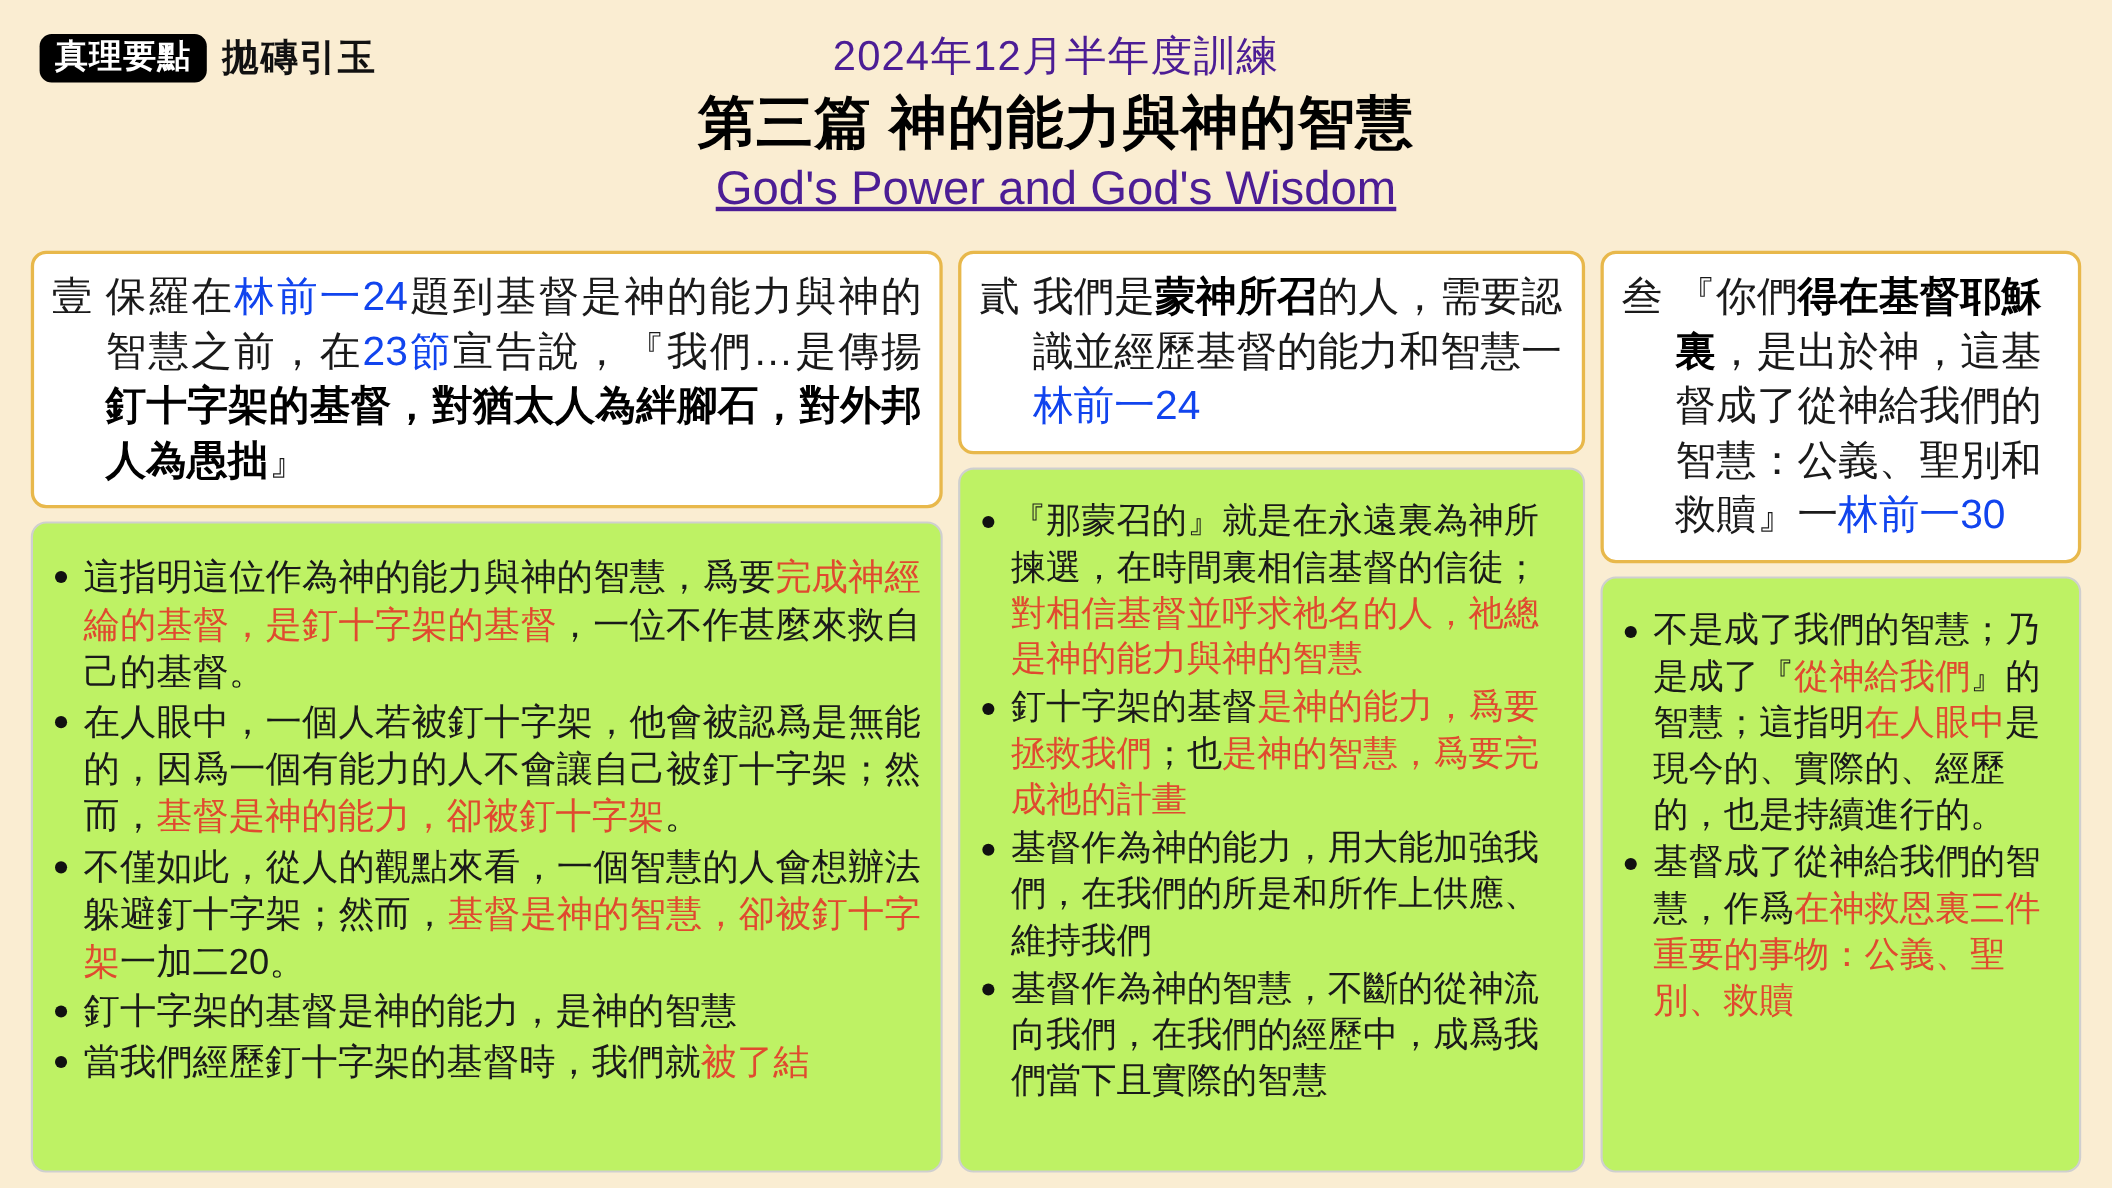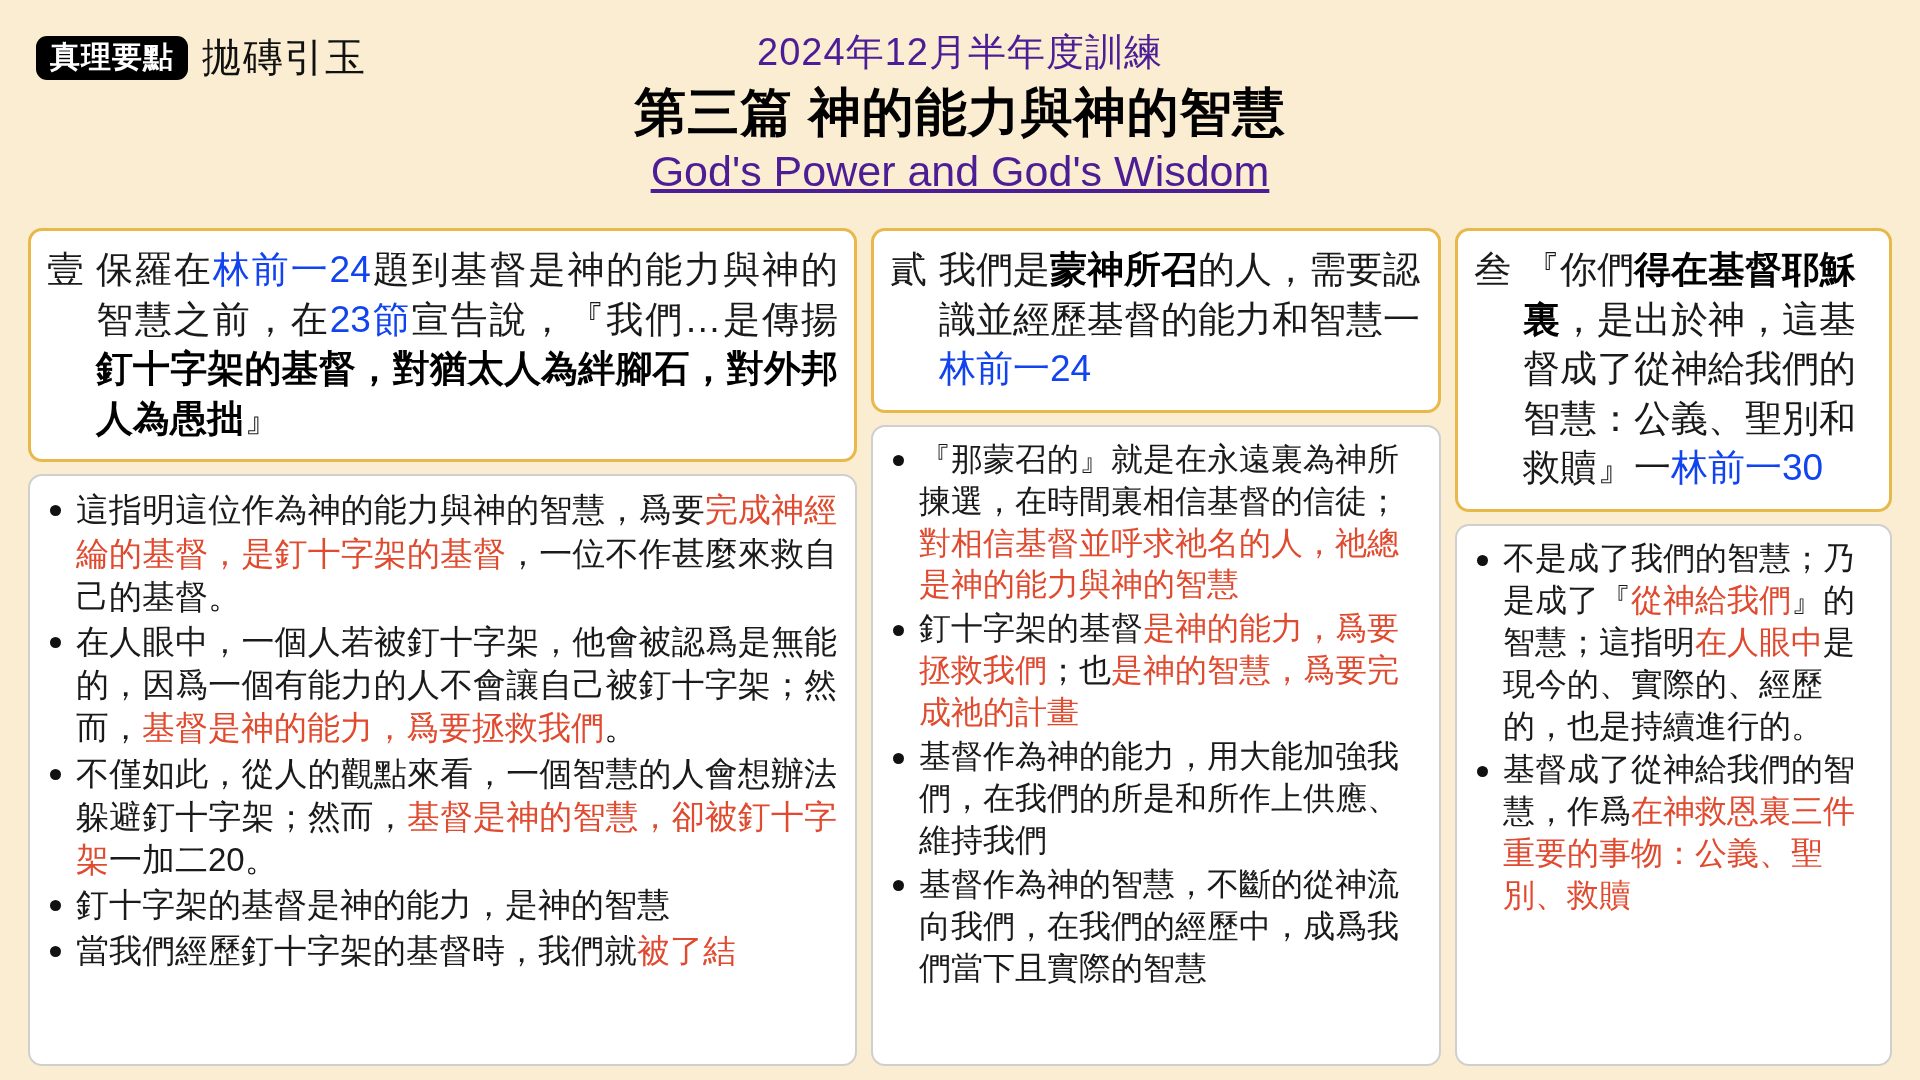--- a/index.html
+++ b/index.html
@@ -39,22 +39,22 @@
     font-weight: bold;
     font-size: 30px;
     letter-spacing: 1px;
     padding: 6px 14px 8px 14px;
     line-height: 1;
     white-space: nowrap;
     border-radius: 11px;
   }
 
   #badge-sub {
-    font-size: 40px;
-    font-weight: normal;
+    font-size: 34px;
+    font-weight: bold;
     color: #111111;
     letter-spacing: 1px;
     white-space: nowrap;
   }
 
   #title-block {
     text-align: center;
     padding-top: 12px;
   }
 
@@ -135,24 +135,24 @@
   }
 
   #col-1 .point-card { font-size: 37px; }
   #col-2 .point-card { font-size: 37px; }
   #col-3 .point-card { font-size: 37px; }
 
   #col-2 .point-text, #col-3 .point-text { text-align: left; }
 
   
   .notes-card {
-    background: #ffffff;
+    background: #bef264;
     border: 2px solid #CFCFCF;
     border-radius: 14px;
-    padding: 12px 18px 12px 12px;
+    padding: 26px 18px 12px 12px;
     flex: 1 1 auto;
     overflow: hidden;
   }
 
   .notes-list {
     list-style: none;
     margin: 0;
     padding: 0;
   }
 
@@ -210,21 +210,21 @@
   <div class="column" id="col-1">
     <div class="point-card">
       <div class="point-body">
         <span class="point-marker">壹</span>
         <span class="point-text"><span>保羅在</span><span class="ref">林前一24</span><span>題到基督是神的能力與神的智慧之前，在</span><span class="ref">23節</span><span>宣告說，『我們…是傳揚</span><span class="red">釘十字架的基督，對猶太人為絆腳石，對外邦人為愚拙</span><span>』</span></span>
       </div>
     </div>
     <div class="notes-card">
       <ul class="notes-list">
           <li><span>這指明這位作為神的能力與神的智慧，爲要</span><span class="red-soft">完成神經綸的基督，是釘十字架的基督</span><span>，一位不作甚麼來救自己的基督。</span></li>
-          <li><span>在人眼中，一個人若被釘十字架，他會被認爲是無能的，因爲一個有能力的人不會讓自己被釘十字架；然而，</span><span class="red-soft">基督是神的能力，爲要拯救我們</span><span>。</span></li>
+          <li><span>在人眼中，一個人若被釘十字架，他會被認爲是無能的，因爲一個有能力的人不會讓自己被釘十字架；然而，</span><span class="red-soft">基督是神的能力，卻被釘十字架</span><span>。</span></li>
           <li><span>不僅如此，從人的觀點來看，一個智慧的人會想辦法躲避釘十字架；然而，</span><span class="red-soft">基督是神的智慧，卻被釘十字架</span><span>一加二20。</span></li>
           <li><span>釘十字架的基督是神的能力，是神的智慧</span></li>
           <li><span>當我們經歷釘十字架的基督時，我們就</span><span class="red-soft">被了結</span></li>
         </ul>
     </div>
   </div>
 
   <div class="column" id="col-2">
     <div class="point-card">
       <div class="point-body">

